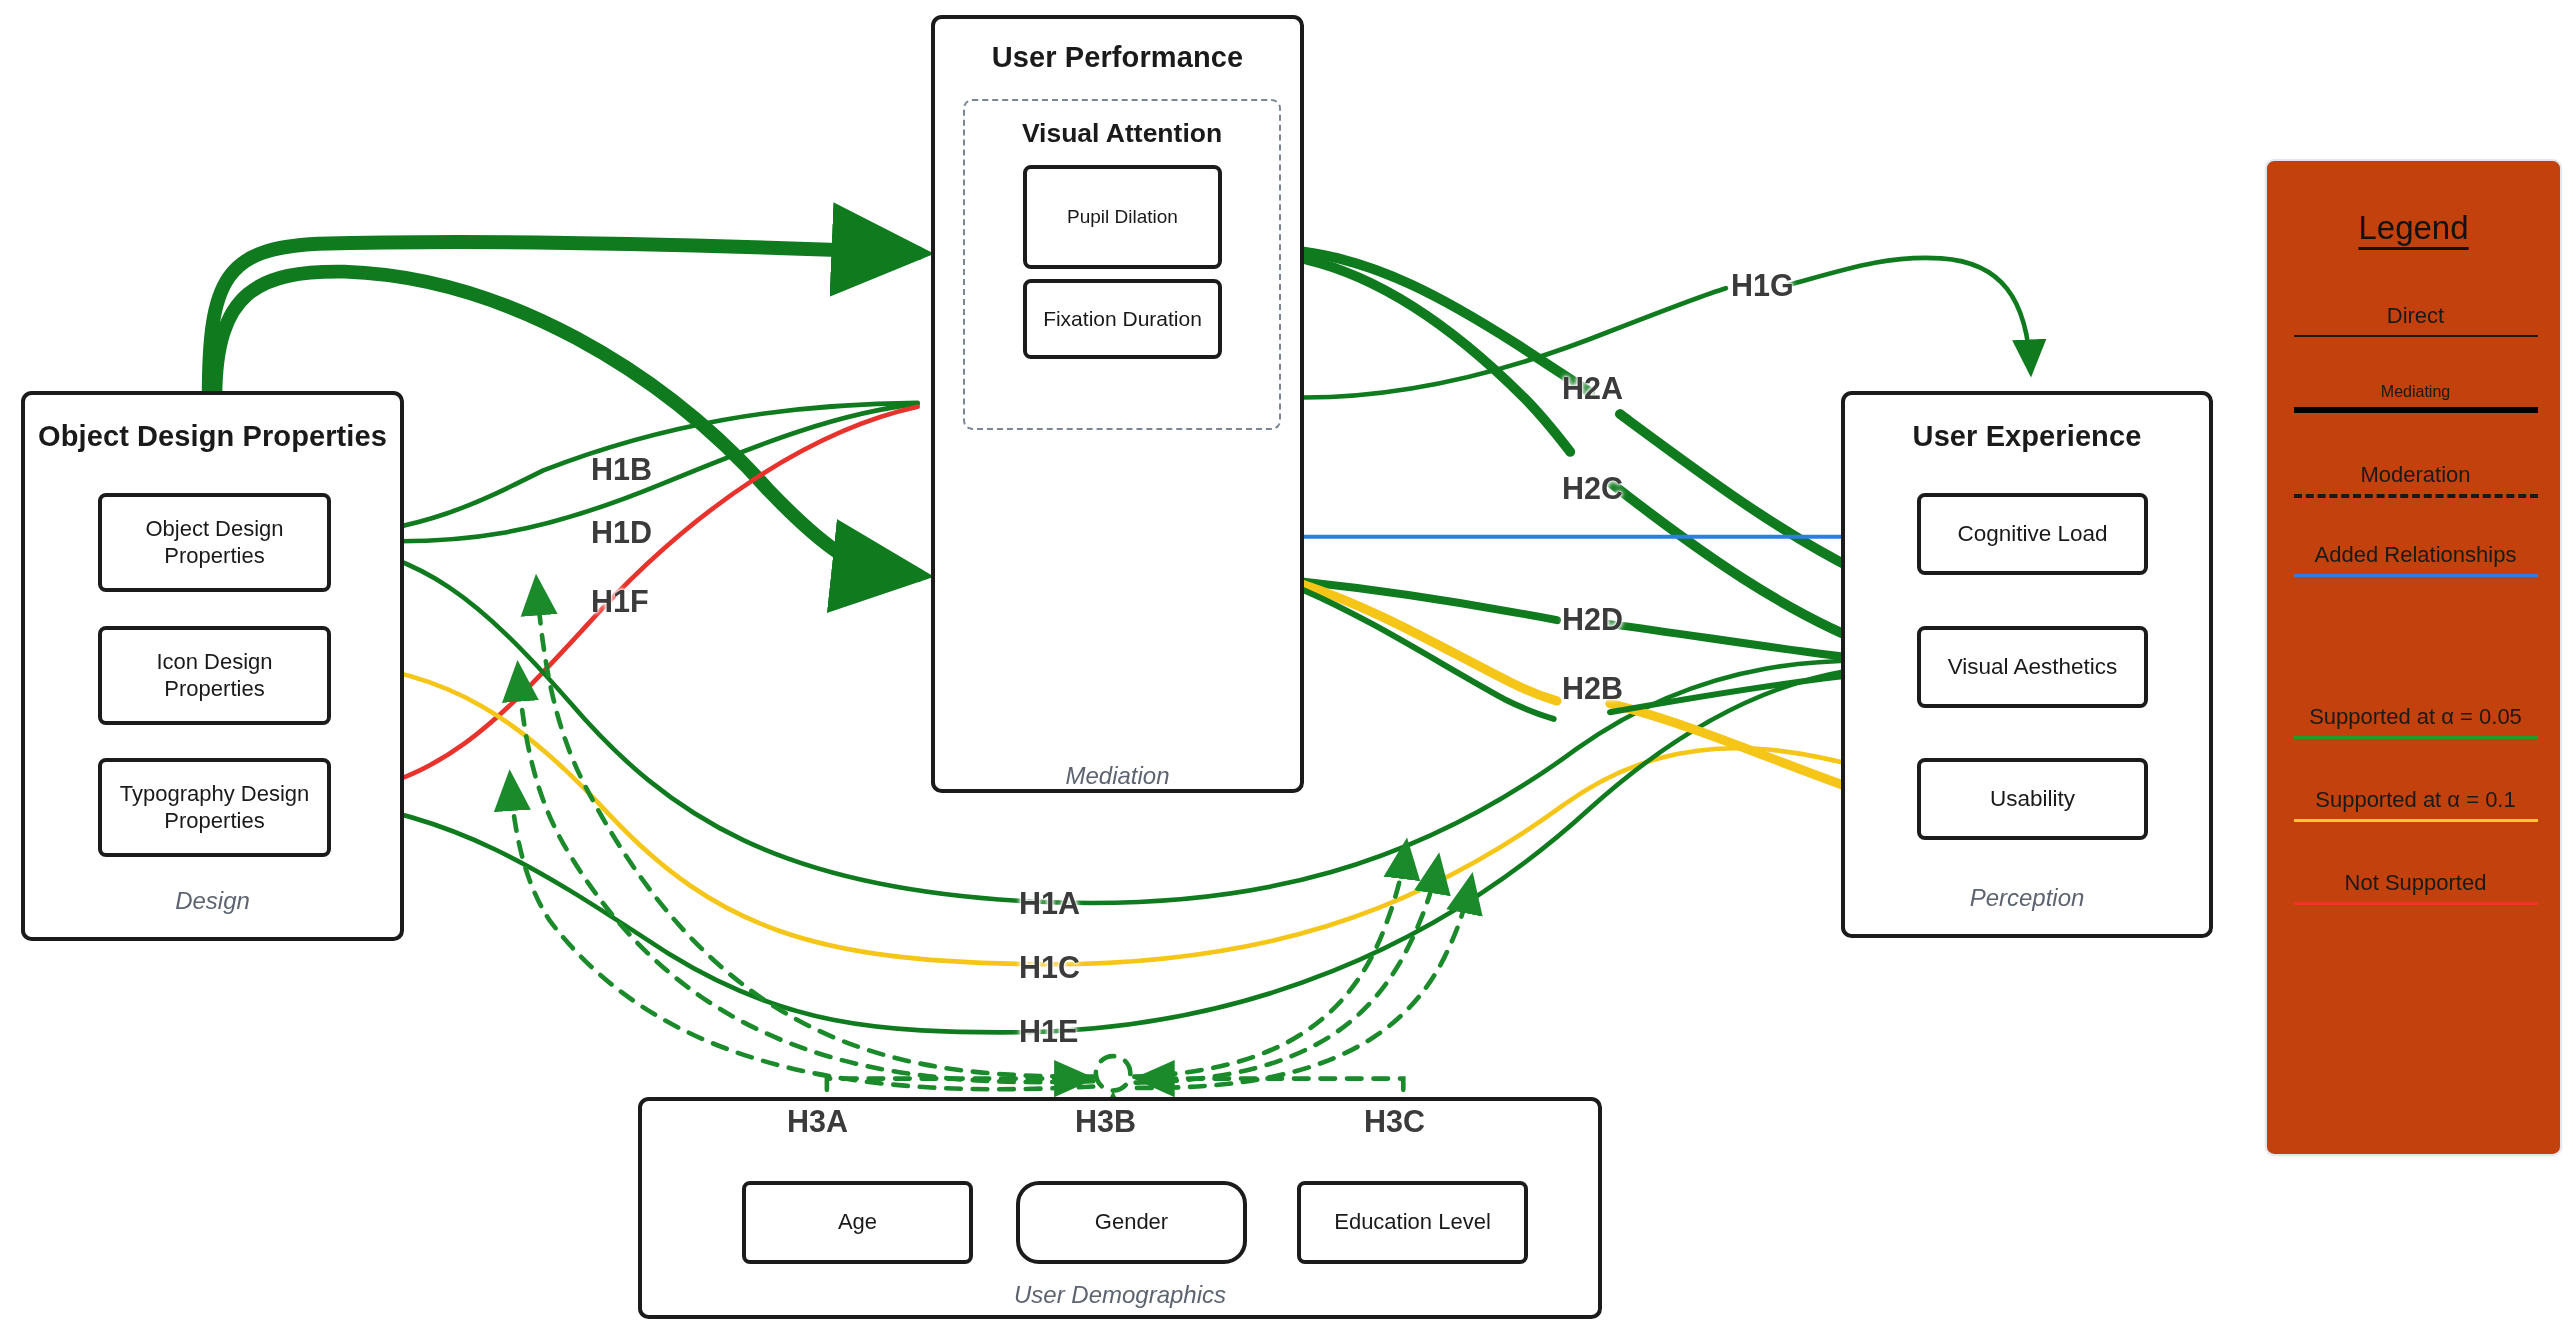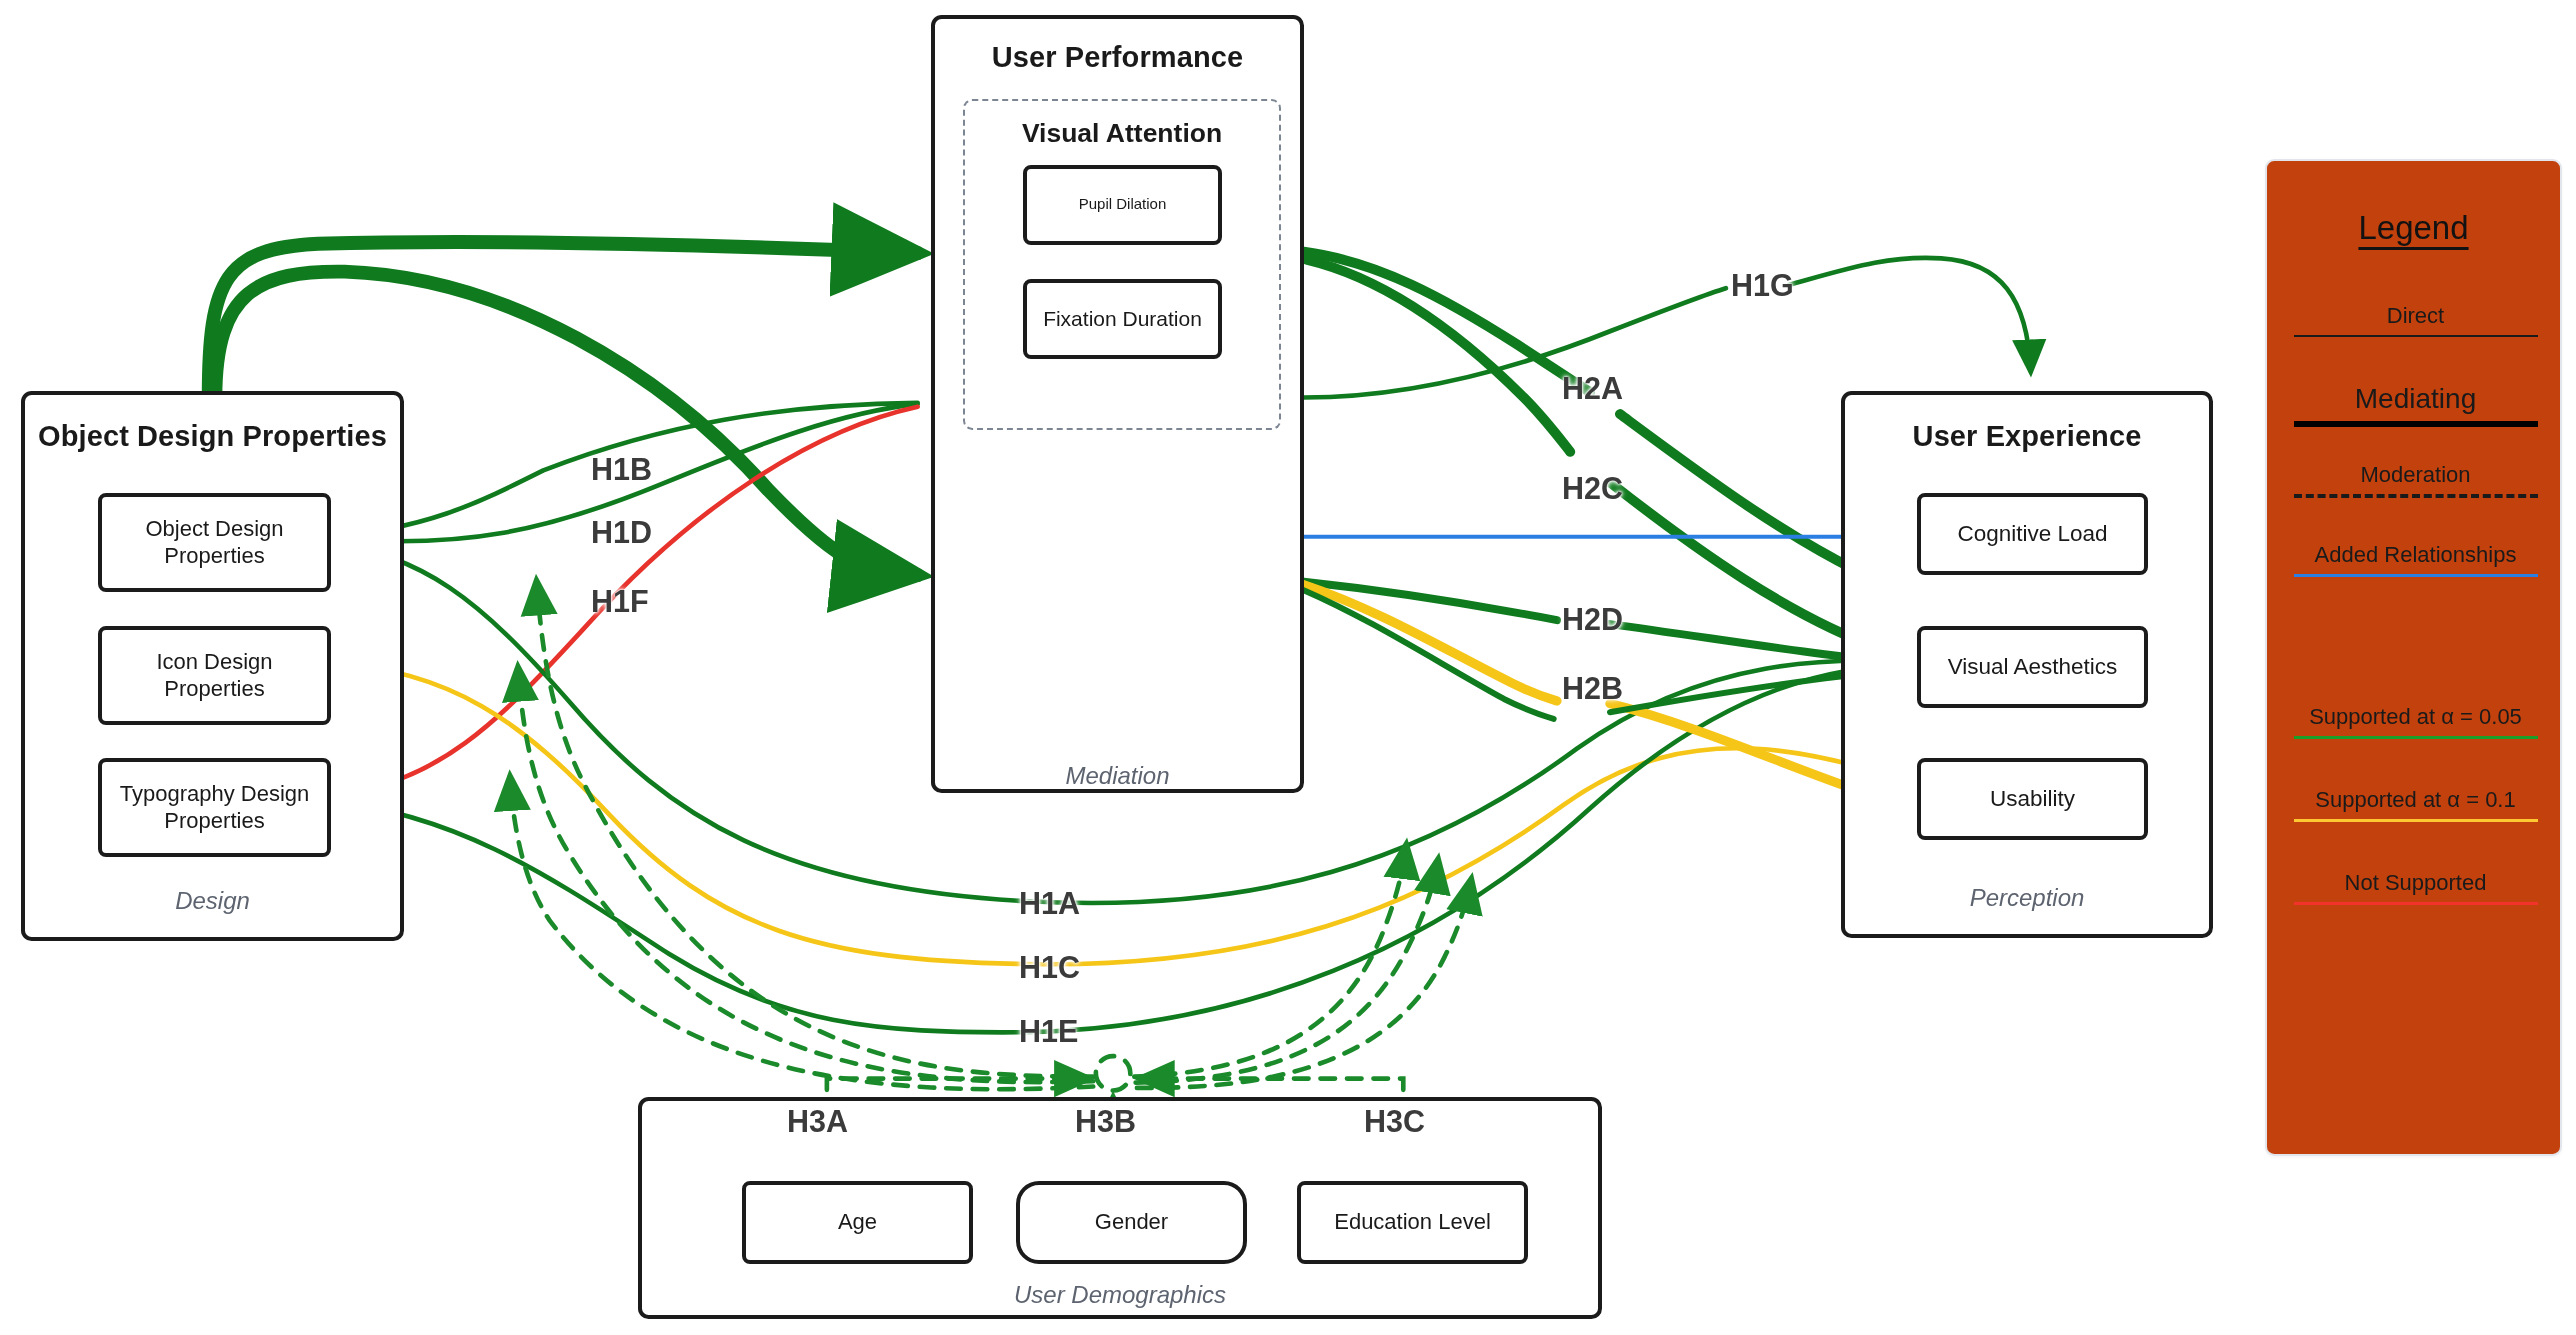--- a/index.html
+++ b/index.html
@@ -140,21 +140,21 @@
       <span>Typography Design<br>Properties</span>
     </div>
     <div class="group-sub" style="top:492px;font-size:24px;">Design</div>
   </div>
 
   <div class="group-box" style="left:931px;top:14.6px;width:373px;height:778px;">
     <div class="group-title" style="top:22.5px;font-size:29px;">User Performance</div>
 
     <div class="dash-box" style="left:28px;top:80px;width:318px;height:331px;">
       <div class="dash-title" style="top:17px;font-size:26.5px;color:#1a1a1a;font-weight:bold;">Visual Attention</div>
-      <div class="node" style="left:58px;top:64px;width:199px;height:80px;font-size:15px;">
+      <div class="node" style="left:58px;top:64px;width:199px;height:104px;font-size:19px;">
         <span>Pupil Dilation</span>
       </div>
       <div class="node" style="left:58px;top:178px;width:199px;height:80px;font-size:21px;">
         <span>Fixation Duration</span>
       </div>
     </div>
 
 
     <div class="group-sub" style="top:743px;font-size:24px;">Mediation</div>
   </div>
@@ -206,21 +206,21 @@
 
   <div id="legend">
     <div class="lg-title" style="top:48px;">Legend</div>
 
     <div class="lg-item" style="top:142px;">
       <div class="lg-text" style="font-size:22px;">Direct</div>
       <div class="lg-rule" style="border-top:2.7px solid #1a1a1a;"></div>
     </div>
 
     <div class="lg-item" style="top:222px;">
-      <div class="lg-text" style="font-size:28px;">Mediating</div>
+      <div class="lg-text" style="font-size:16px;">Mediating</div>
       <div class="lg-rule" style="border-top:6px solid #000000;"></div>
     </div>
 
     <div class="lg-item" style="top:301px;">
       <div class="lg-text" style="font-size:22px;">Moderation</div>
       <div class="lg-rule" style="border-top:4px dashed #1a1a1a;"></div>
     </div>
 
     <div class="lg-item" style="top:381px;">
       <div class="lg-text" style="font-size:22px;">Added Relationships</div>

